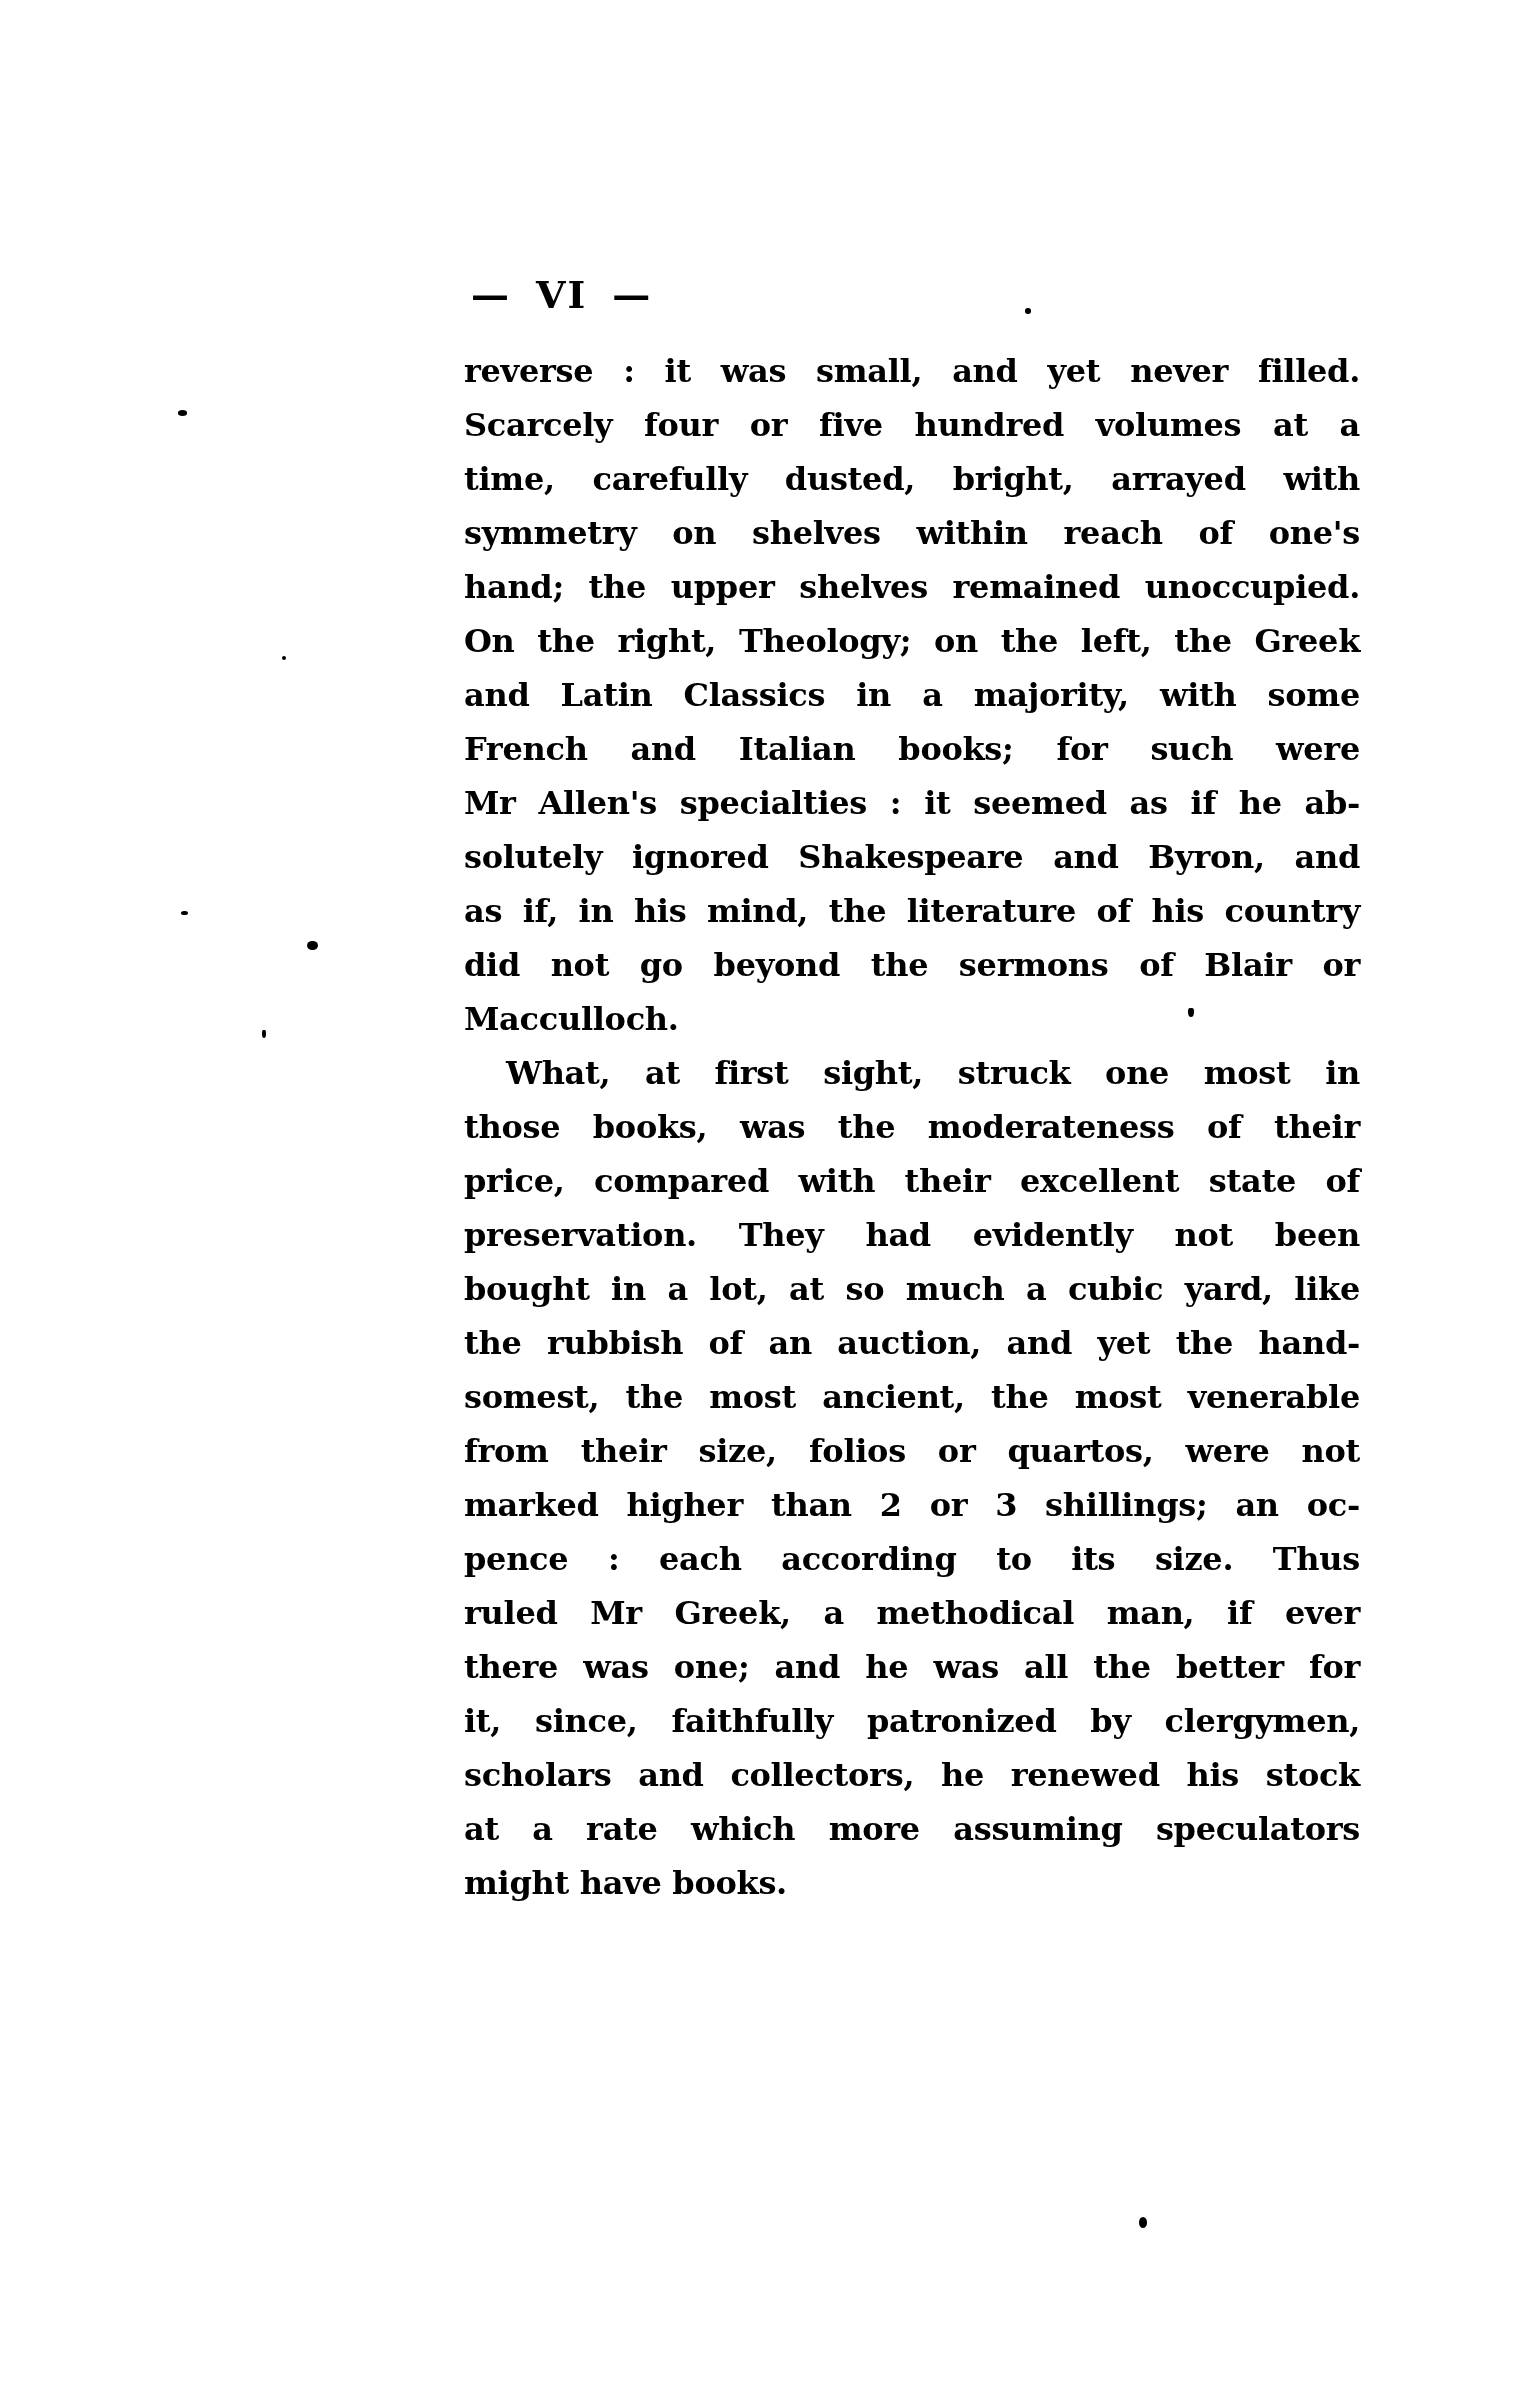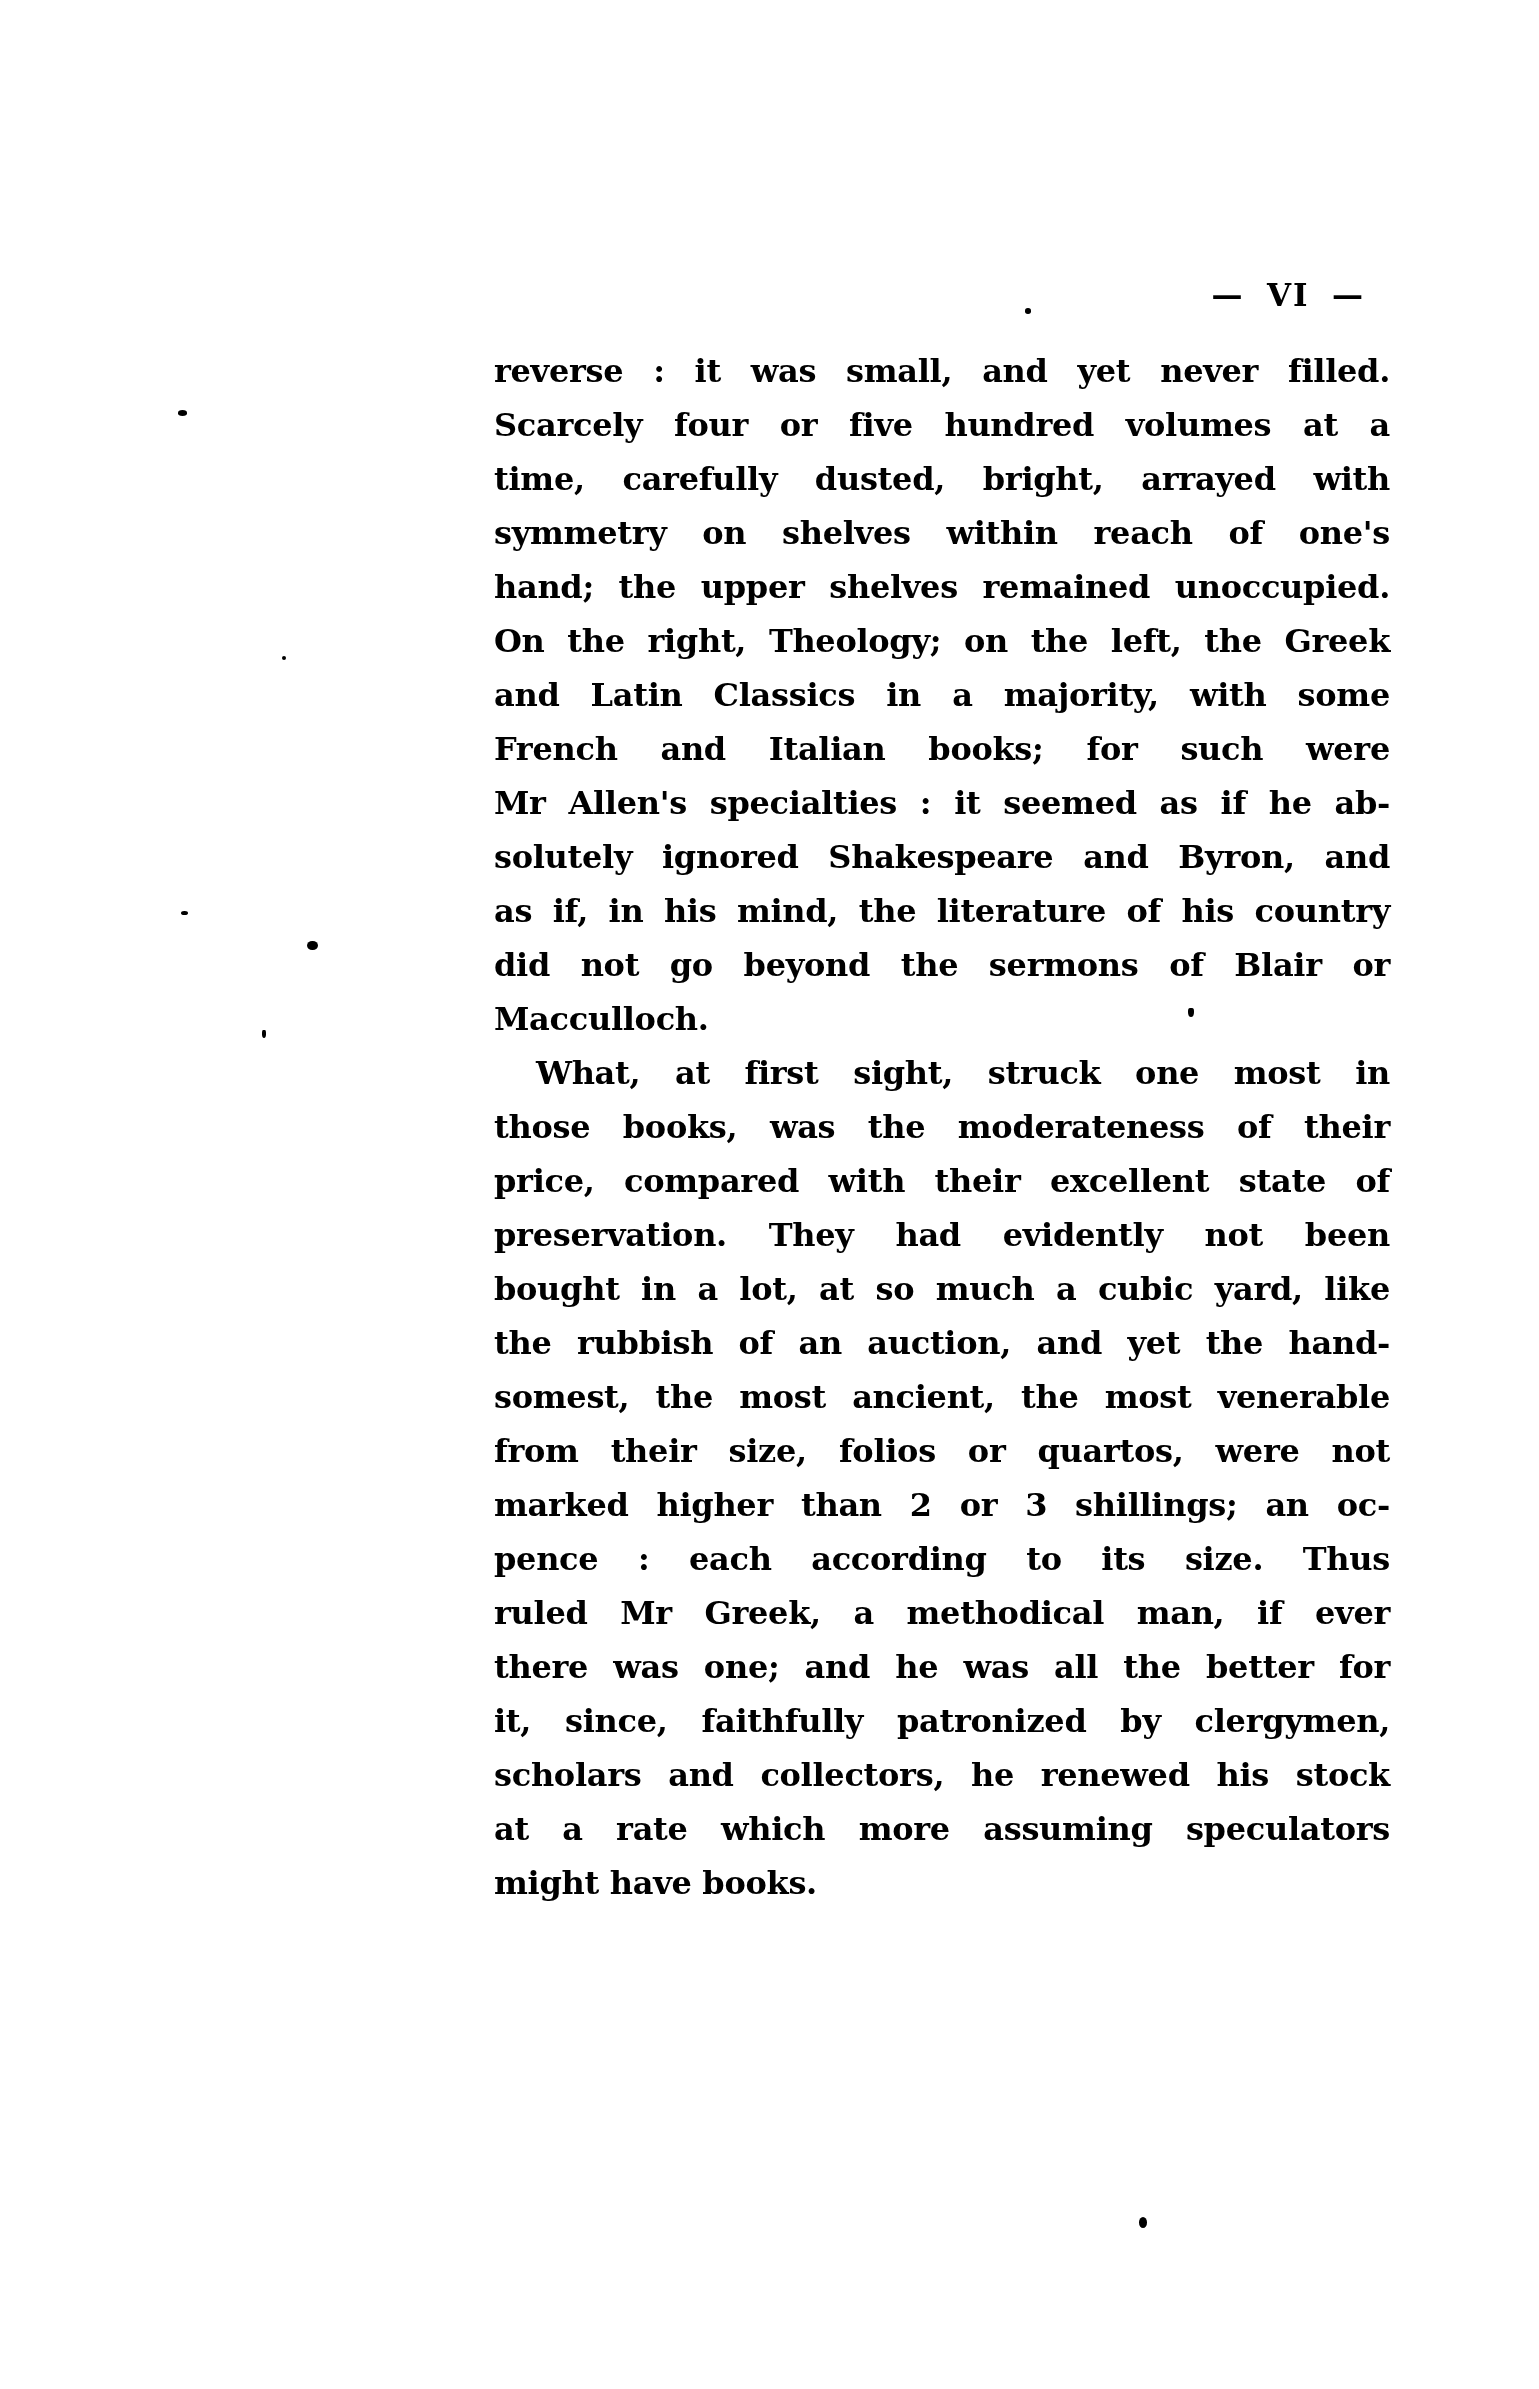--- a/index.html
+++ b/index.html
@@ -21,31 +21,31 @@
     width: 1539px;
     height: 2389px;
     background: #ffffff;
   }
   .page-header {
     position: absolute;
     left: 471px;
     top: 268px;
     width: 894px;
     height: 54px;
-    text-align: right;
-    font-size: 31px;
+    text-align: left;
+    font-size: 38px;
     font-weight: 700;
     letter-spacing: 1.9px;
     word-spacing: 10px;
     line-height: 54px;
     white-space: nowrap;
   }
   .text-block {
     position: absolute;
-    left: 494px;
+    left: 464px;
     top: 344px;
     width: 896px;
     font-size: 32px;
     font-weight: 700;
     letter-spacing: -0.3px;
   }
   .line {
     height: 54px;
     line-height: 54px;
     white-space: nowrap;

